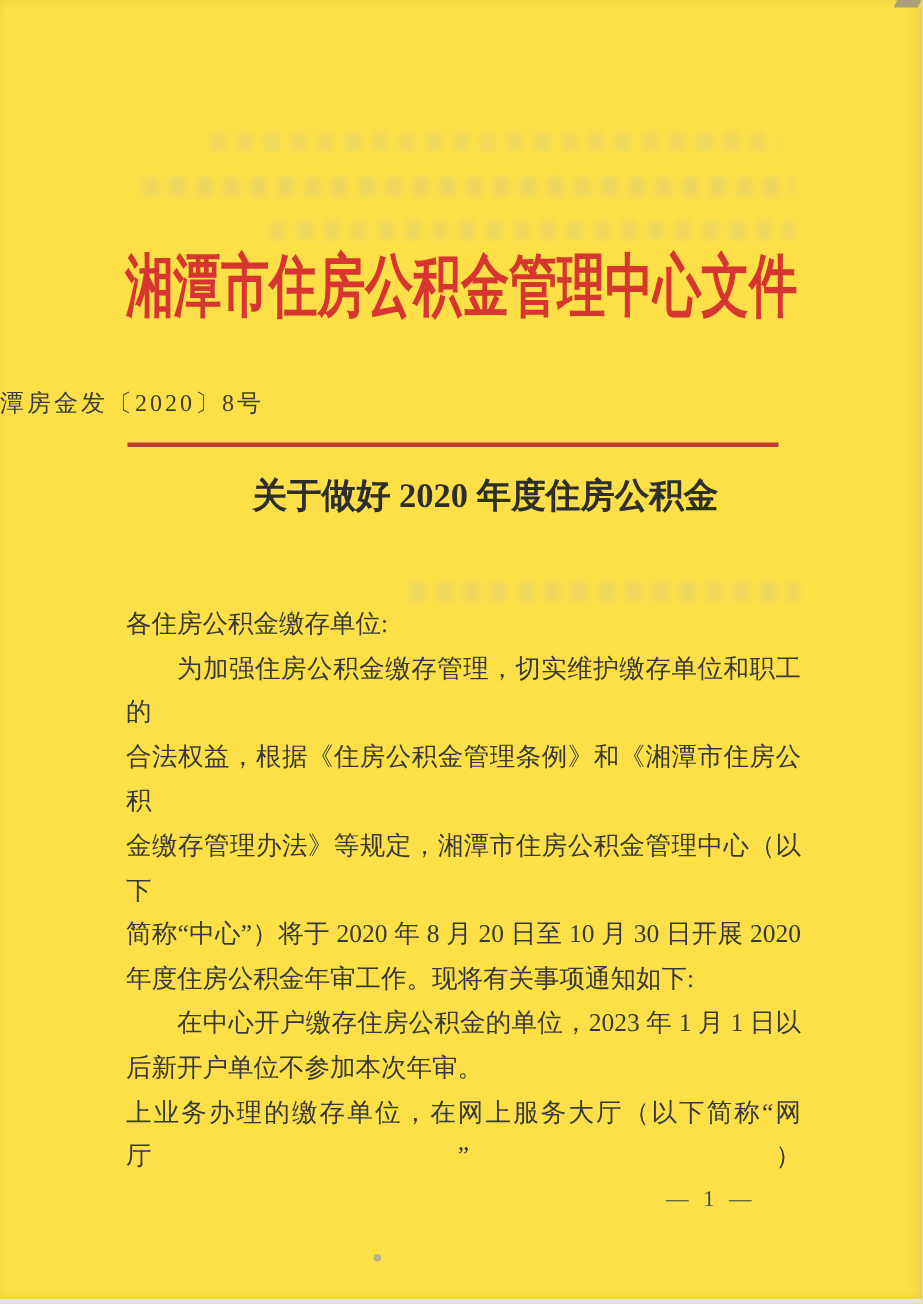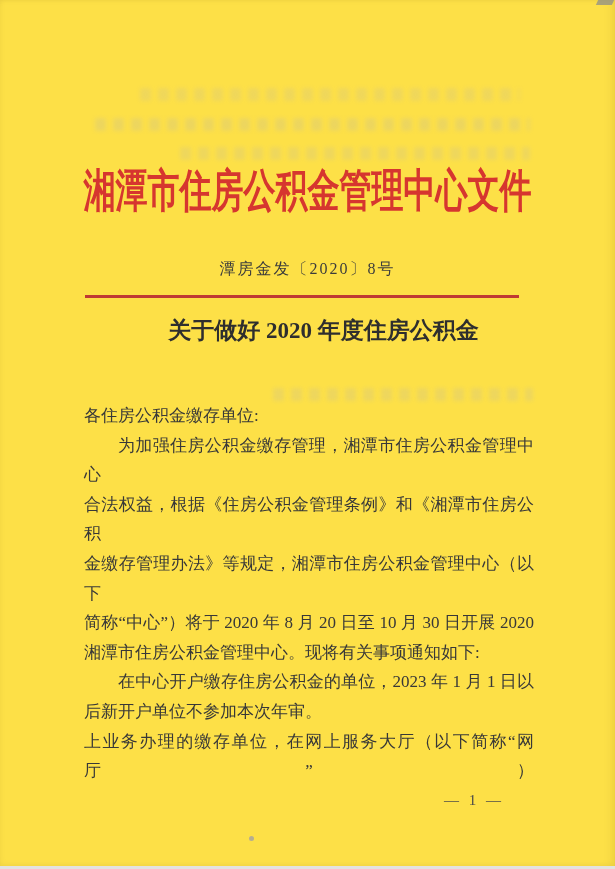--- a/index.html
+++ b/index.html
@@ -23,21 +23,20 @@
     font-size:32px;line-height:34px;
     white-space:nowrap;
   }
   .org-title .stretch{
     display:inline-block;
     transform:scaleY(1.42);
     transform-origin:center top;
   }
   .doc-number{
     position:absolute;top:259px;left:0;width:100%;
-    text-align:center;
     font-size:16px;color:#3c3c3c;letter-spacing:2px;
   }
   .red-rule{
     position:absolute;top:295px;left:85px;width:434px;height:2.5px;
     background:var(--rule,#bf3a33);
   }
   
   .doc-title{
     position:absolute;top:314px;left:0;width:100%;
     text-align:center;
@@ -104,25 +103,25 @@
   <div class="doc-number">潭房金发〔2020〕8号</div>
 
   <div class="red-rule"></div>
 
   <div class="doc-title">
     <div>关于做好 2020 年度住房公积金</div>
   </div>
 
   <div class="body-lines">
       <div class="line">各住房公积金缴存单位:</div>
-      <div class="line indent fill">为加强住房公积金缴存管理，湘潭市住房公积金管理中心</div>
+      <div class="line indent fill">为加强住房公积金缴存管理，切实维护缴存单位和职工的</div>
       <div class="line fill">合法权益，根据《住房公积金管理条例》和《湘潭市住房公积</div>
       <div class="line fill">金缴存管理办法》等规定，湘潭市住房公积金管理中心（以下</div>
       <div class="line fill">简称“中心”）将于 2020 年 8 月 20 日至 10 月 30 日开展 2020</div>
-      <div class="line">湘潭市住房公积金管理中心。现将有关事项通知如下:</div>
+      <div class="line">年度住房公积金年审工作。现将有关事项通知如下:</div>
       <div class="line indent fill">在中心开户缴存住房公积金的单位，2023 年 1 月 1 日以</div>
       <div class="line">后新开户单位不参加本次年审。</div>
       <div class="line fill">上业务办理的缴存单位，在网上服务大厅（以下简称“网厅”）</div>
     </div>
 
   <div class="page-number">— 1 —</div>
 
 </div>
 
 </body></html>

